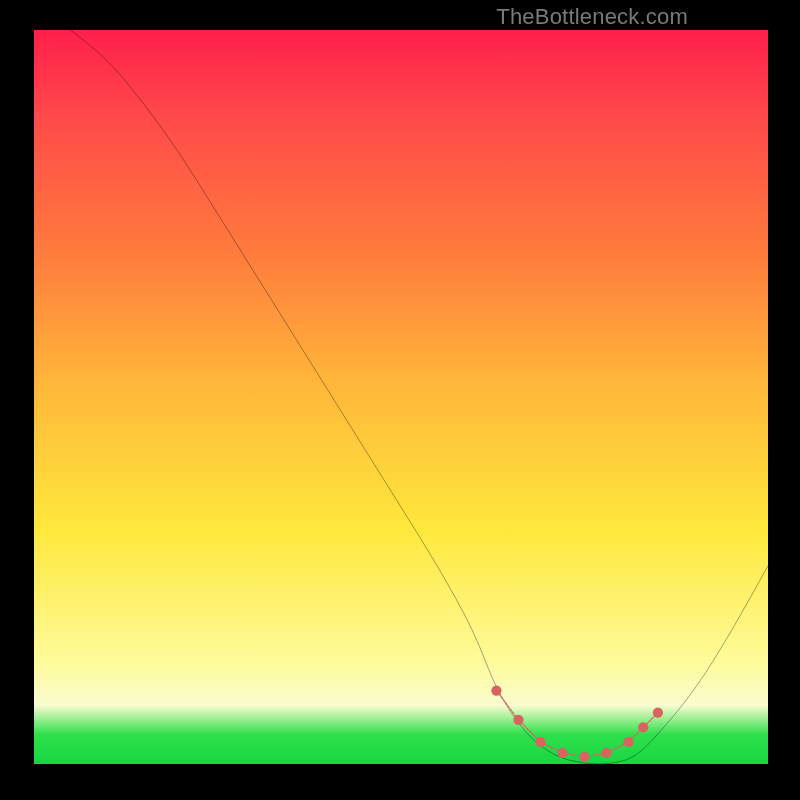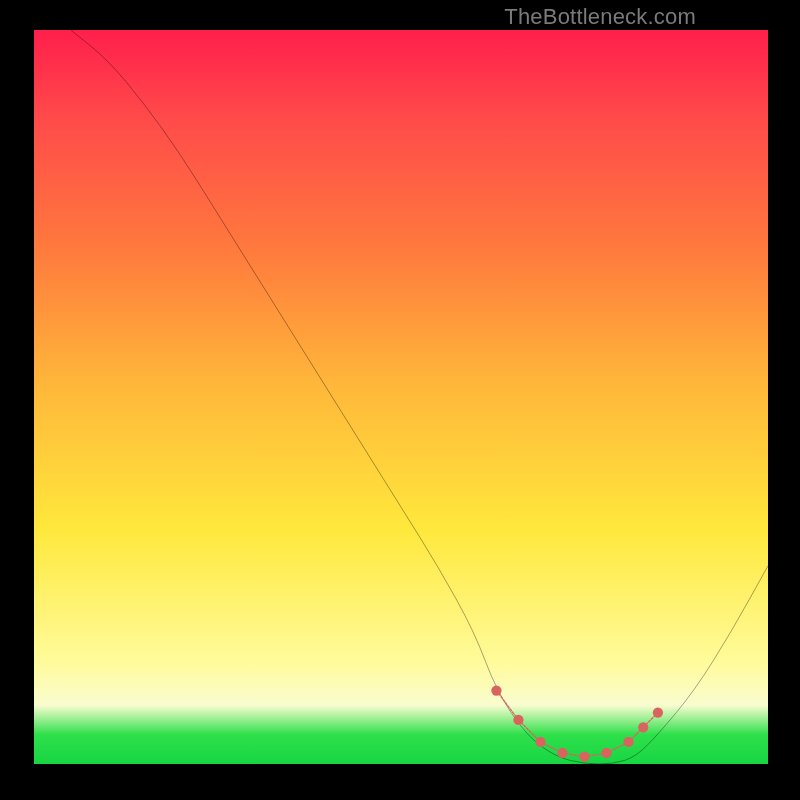--- a/index.html
+++ b/index.html
@@ -9,21 +9,20 @@
     height: 800px;
     background: #000;
     overflow: hidden;
     font-family: Arial, Helvetica, sans-serif;
   }
   .frame {
     position: relative;
     width: 700px;
     height: 800px;
     background: #000;
-    padding-left: 8px;
   }
   .watermark {
     position: absolute;
     top: 4px;
     right: 12px;
     color: #7a7a7a;
     font-size: 22px;
     font-weight: 500;
     letter-spacing: 0.2px;
     z-index: 5;

